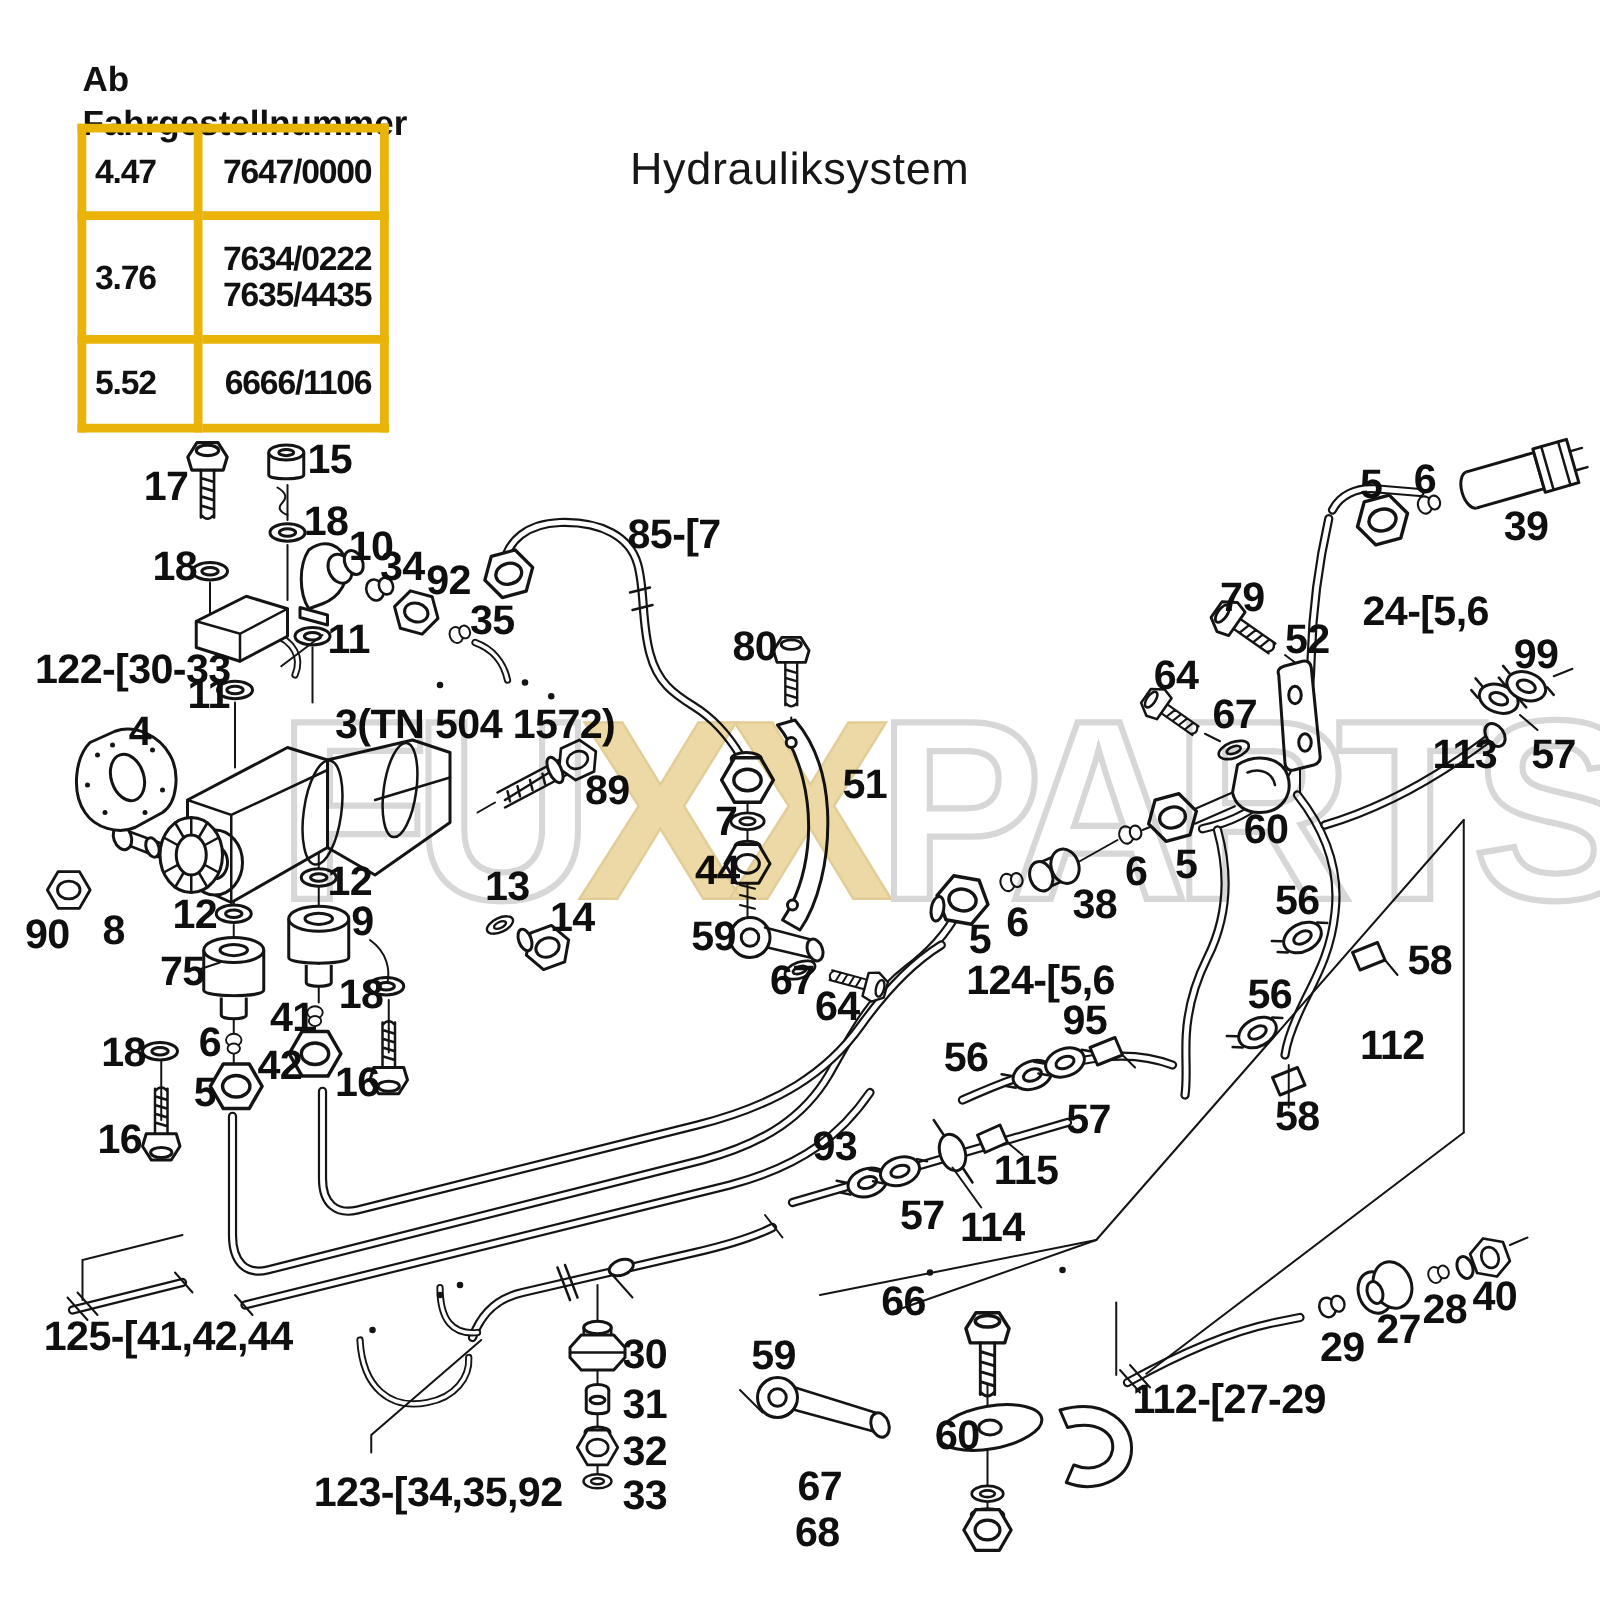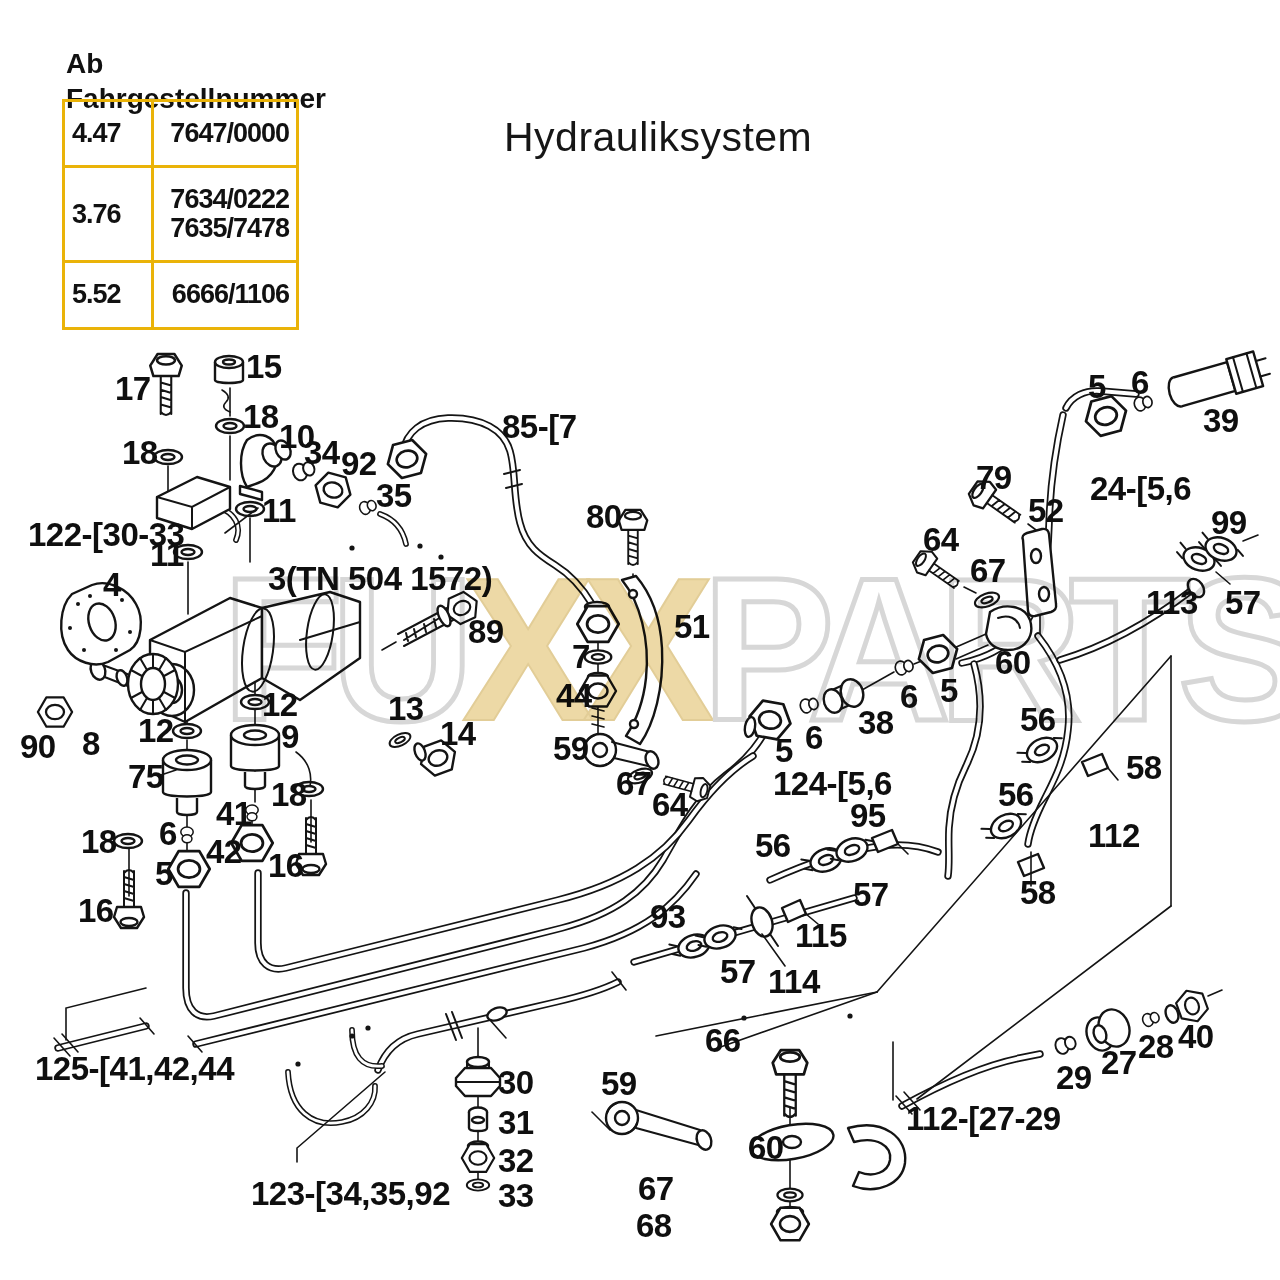--- a/index.html
+++ b/index.html
@@ -9,28 +9,28 @@
   }
   .chassis-head{
     position:absolute;left:66px;top:46px;font-size:28px;font-weight:700;
     line-height:1.25;letter-spacing:0;z-index:2;
   }
   table.chassis{
     position:absolute;left:62px;top:99px;border-collapse:collapse;z-index:2;
     font-weight:700;font-size:27px;letter-spacing:-1px;
   }
   table.chassis td{
-    border:3px solid #eab308;padding:17px 7px;line-height:1.08;vertical-align:middle;
+    border:7px solid #eab308;padding:17px 7px;line-height:1.08;vertical-align:middle;
     white-space:nowrap;
     margin-top:16px;
   }
   table.chassis td.c1{min-width:72px;}
   table.chassis td.c2{min-width:128px;text-align:right;}
   .page-title{
-    position:absolute;left:504px;top:114px;font-size:41px;font-weight:400;
+    position:absolute;left:504px;top:114px;font-size:36px;font-weight:400;
     color:#161616;z-index:2;letter-spacing:0.5px;
   }
   svg.diagram{position:absolute;left:0;top:0;z-index:1;}
   
   .tube{fill:none;stroke:#141414;stroke-width:7.4;stroke-linecap:round;stroke-linejoin:round;}
   .tube-core{fill:none;stroke:#ffffff;stroke-width:3.9;stroke-linecap:round;stroke-linejoin:round;}
   .tube2{fill:none;stroke:#141414;stroke-width:5.8;stroke-linecap:round;stroke-linejoin:round;}
   .tube2-core{fill:none;stroke:#ffffff;stroke-width:2.8;stroke-linecap:round;stroke-linejoin:round;}
   .part{fill:#ffffff;stroke:#141414;stroke-width:2.4;stroke-linejoin:round;}
   .pl{fill:none;stroke:#141414;stroke-width:2;stroke-linecap:round;}
@@ -62,21 +62,21 @@
       <tr>
         <td class="c1">4.47</td>
         <td class="c2">
           <div>7647/0000</div>
         </td>
       </tr>
       <tr>
         <td class="c1">3.76</td>
         <td class="c2">
           <div>7634/0222</div>
-          <div>7635/7478</div>
+          <div>7635/4435</div>
         </td>
       </tr>
       <tr>
         <td class="c1">5.52</td>
         <td class="c2">
           <div>6666/1106</div>
         </td>
       </tr>
     </tbody>
 </table>

